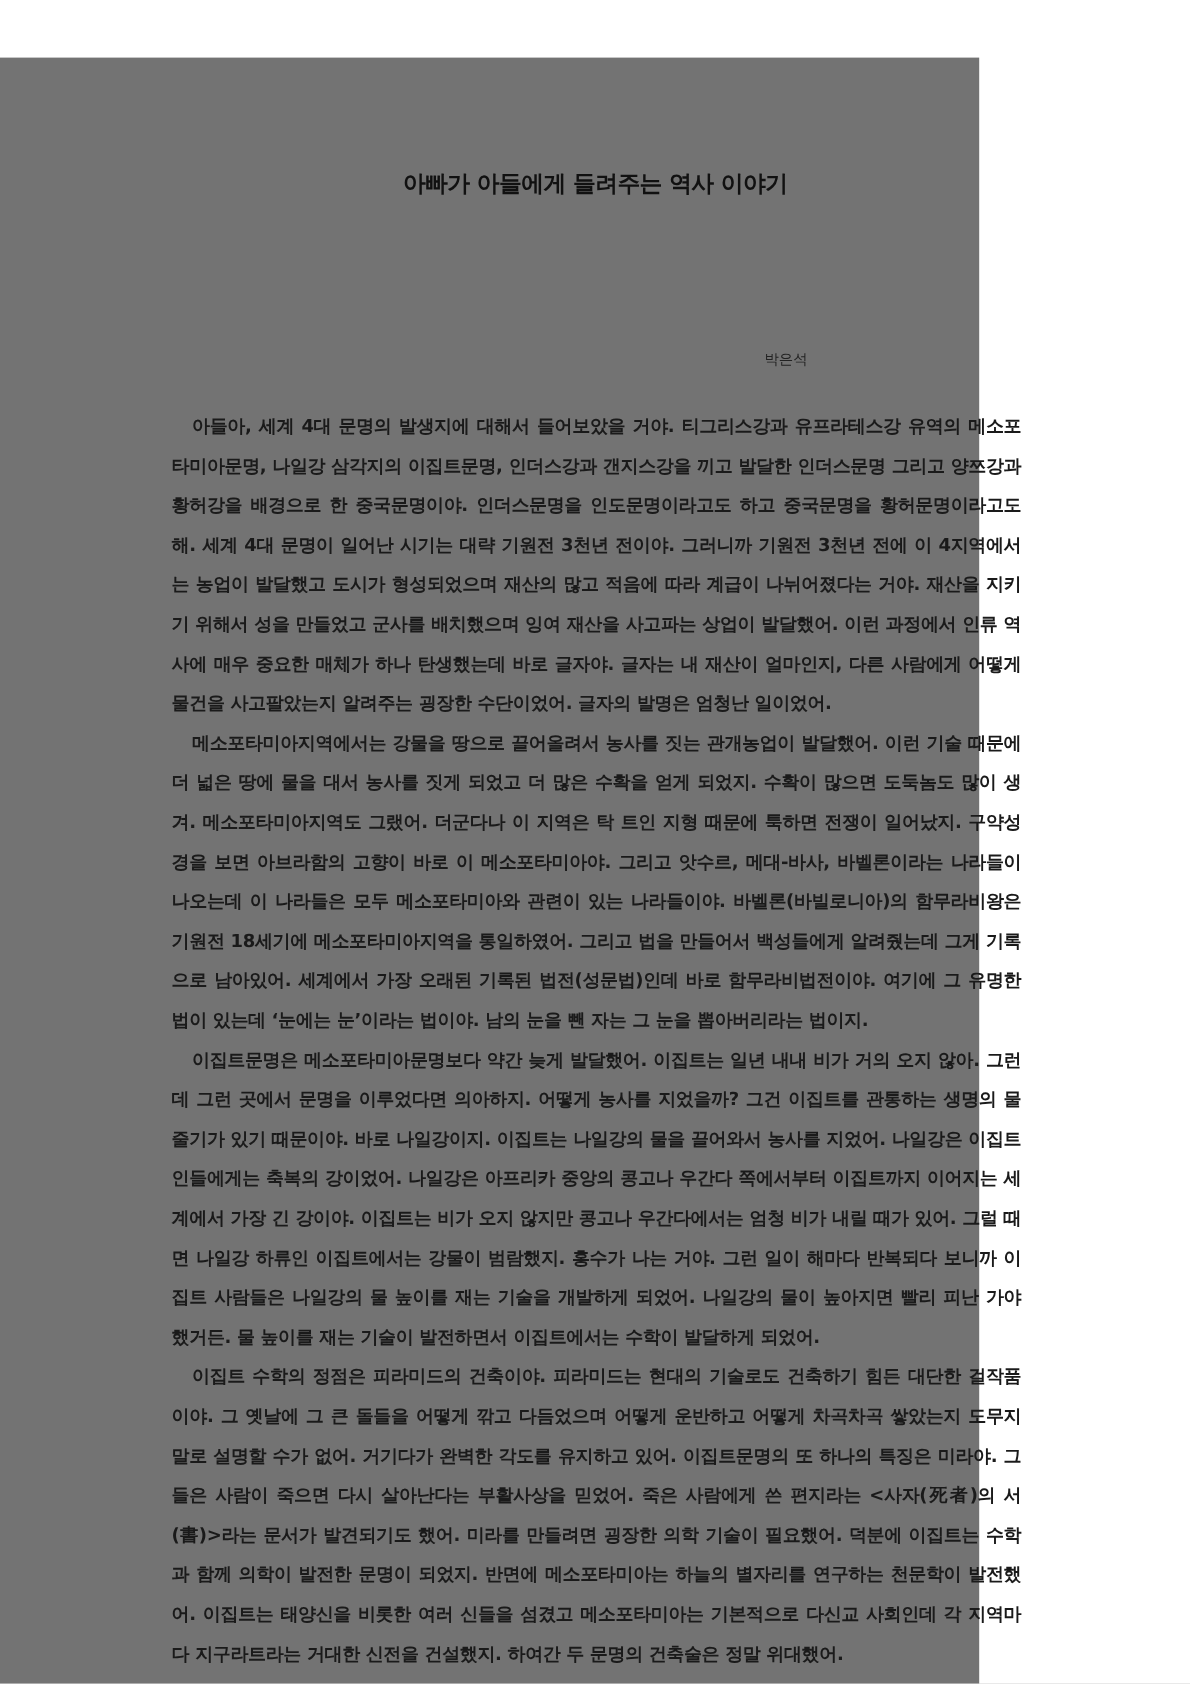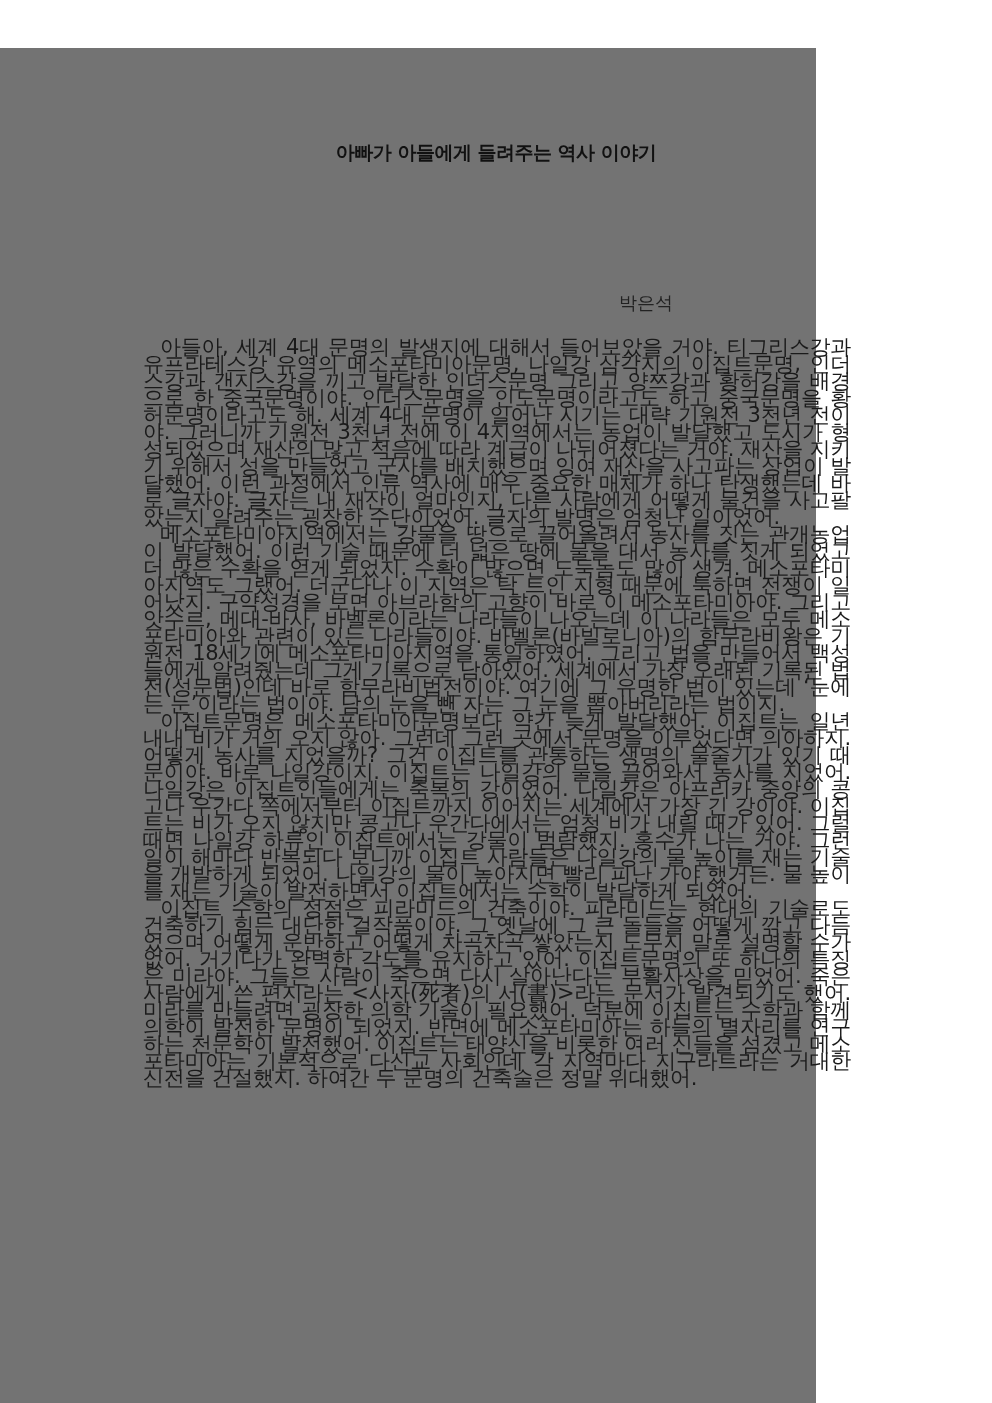--- a/index.html
+++ b/index.html
@@ -10,26 +10,26 @@
       font-family: "DejaVu Sans", sans-serif; font-weight: bold; font-size: 19px; letter-spacing: -0.5px;
       color: #111;
     }
     .title {
       position: absolute; top: 156px; left: 0; width: 992px; text-align: center;
       font-family: "DejaVu Serif", serif; font-weight: bold; font-size: 34px; letter-spacing: -0.5px;
       color: #0a0a0a;
     }
     .author {
       position: absolute; top: 243px; right: 143px;
-      font-family: Liberation Mono, monospace; font-size: 18px; color: #222;
+      font-family: Liberation Mono, monospace; font-size: 12px; color: #222;
     }
     .body {
       position: absolute; top: 291px; left: 143px; width: 708px;
-      font-family: "DejaVu Sans", sans-serif; font-size: 21px; line-height: 17px;
-      color: #1a1a1a; text-align: justify; letter-spacing: -0.3px;
+      font-family: "DejaVu Sans", sans-serif; font-size: 15px; line-height: 33px;
+      color: #1a1a1a; text-align: justify; letter-spacing: -0.3px; font-weight: bold;
     }
     .body p { margin: 0; text-indent: 17px; }
   </style>
 </head>
 <body>
 
 <div class="page">
   <div class="series">아빠가 아들에게 들려주는 역사 이야기</div>
   <div class="author">박은석</div>
   <div class="body">

